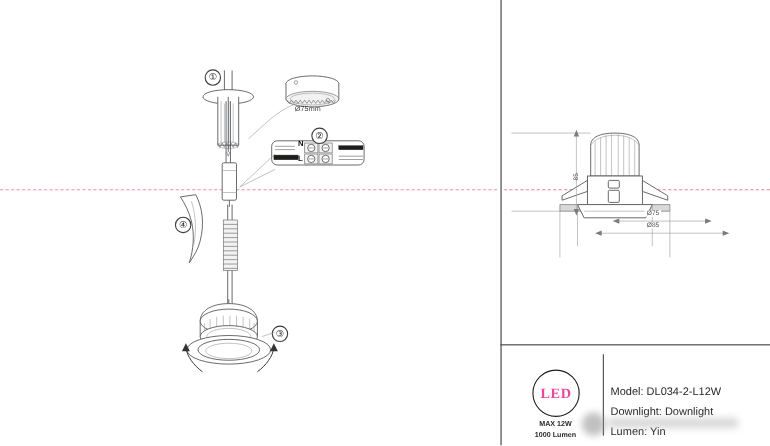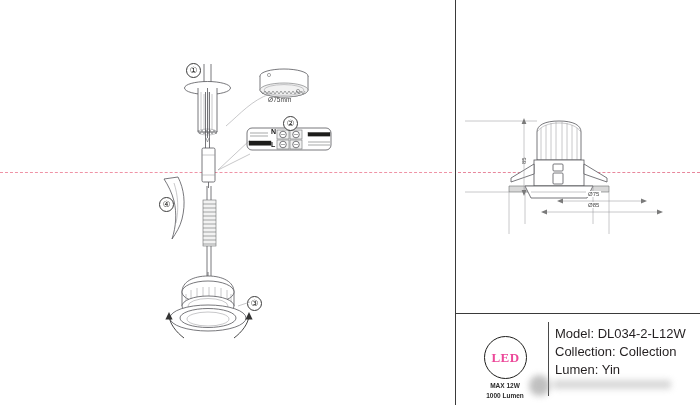--- a/index.html
+++ b/index.html
@@ -35,22 +35,22 @@
   .note{position:absolute;font-size:6.5px;color:#3d3d3d;white-space:nowrap;
         letter-spacing:0.1px;}
   .note-dim{position:absolute;font-size:6px;color:#4a4a4a;white-space:nowrap;}
   .note-rot{position:absolute;font-size:6px;color:#4a4a4a;white-space:nowrap;
             transform:rotate(-90deg);transform-origin:left top;}
   .term-letter{position:absolute;font-size:7px;font-weight:bold;color:#111;
                font-family:"Liberation Sans",sans-serif;}
 
   
   #titleblock{position:absolute;left:456px;top:314px;width:244px;height:91px;}
-  .tb-text{position:absolute;left:99px;font-size:13px;color:#231f20;
-           white-space:nowrap;}
+  .tb-text{position:absolute;left:99px;font-size:10px;color:#231f20;
+           white-space:nowrap;margin-top:25px;}
   .led-circle{position:absolute;left:28px;top:22px;width:41px;height:41px;
               border:1.6px solid #1d1d1b;border-radius:50%;background:#fff;}
   .led-word{position:absolute;left:0;top:0;width:41px;height:41px;
             display:flex;align-items:center;justify-content:center;
             font-size:13px;font-weight:bold;letter-spacing:0.5px;color:#ec4899;
             font-family:Liberation Serif, serif;}
   .led-sub{position:absolute;text-align:center;width:100px;left:-1px;
            font-size:6.5px;color:#2a2a2a;font-weight:bold;}
   .tb-vline{position:absolute;left:92px;top:8px;width:1px;height:74px;
             background:#4a4a4a;}
@@ -255,21 +255,21 @@
 
     <div class="tb-vline"></div>
 
     <div class="led-circle">
       <div class="led-word">LED</div>
     </div>
     <div class="led-sub" style="top:68px;">MAX 12W</div>
     <div class="led-sub" style="top:78px;">1000 Lumen</div>
 
     <div class="tb-text" style="top:12px;">Model: DL034-2-L12W</div>
-    <div class="tb-text" style="top:30px;">Collection: Collection</div>
+    <div class="tb-text" style="top:30px;">Downlight: Downlight</div>
     <div class="tb-text" style="top:48px;">Lumen: Yin</div>
 
     <div class="wmark">
       <div class="wdot"></div>
       <div class="wbar"></div>
     </div>
   </div>
 
 </div>
 

